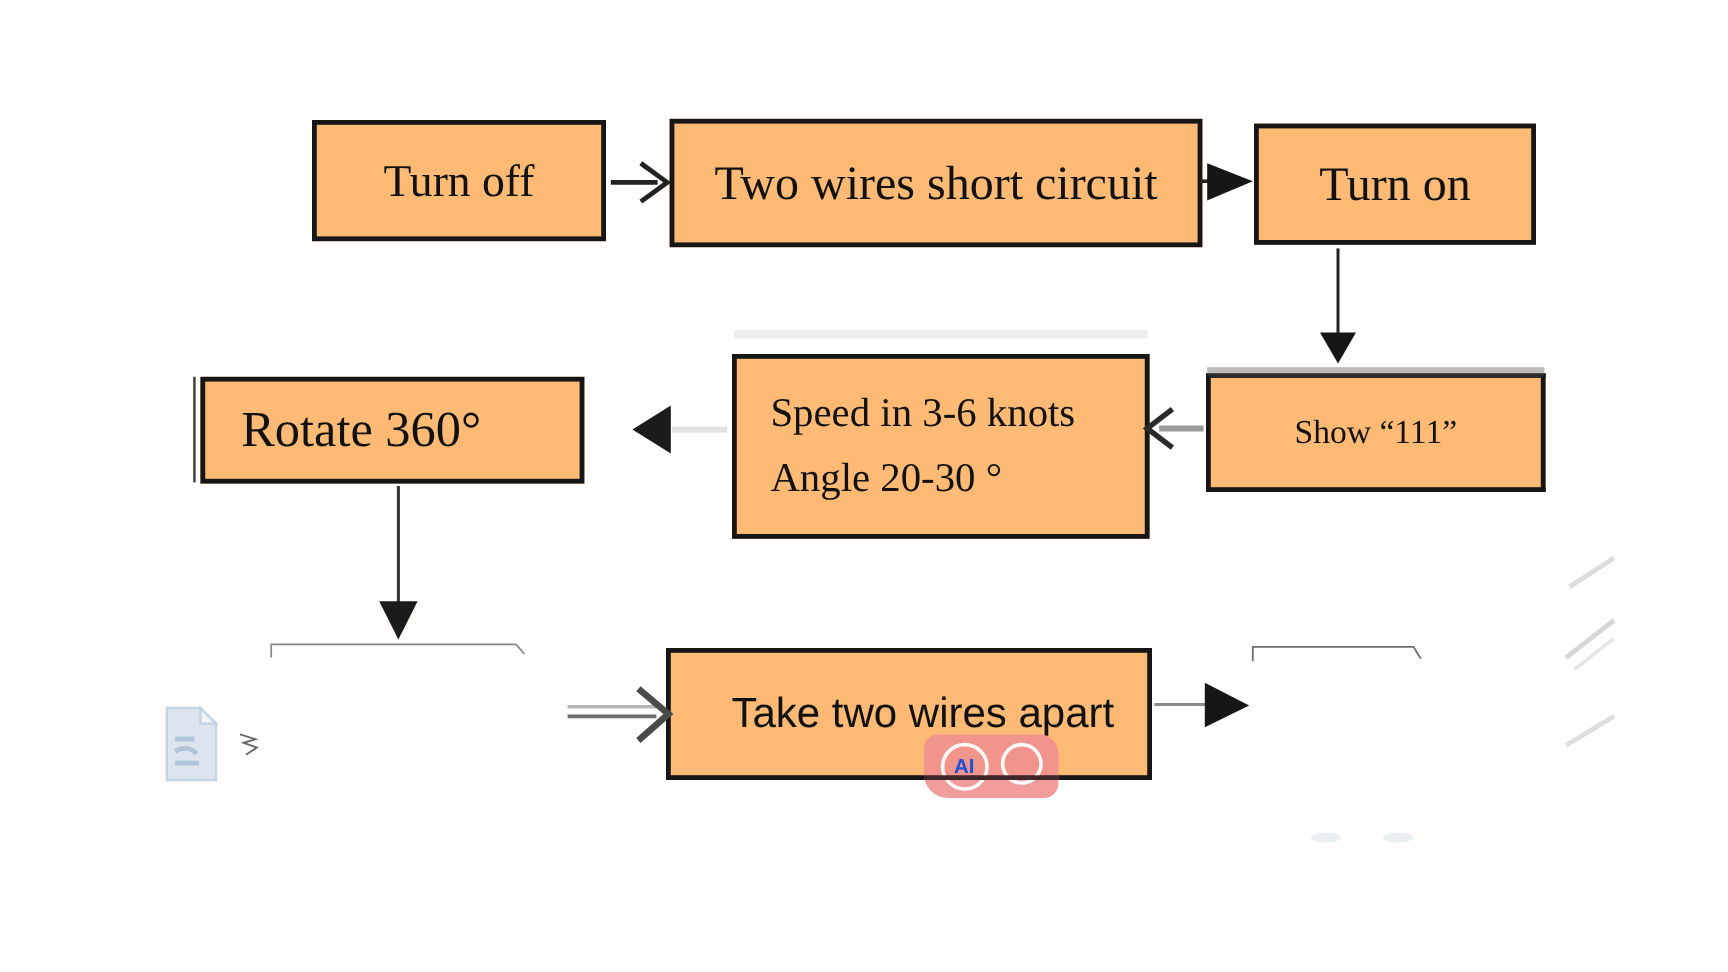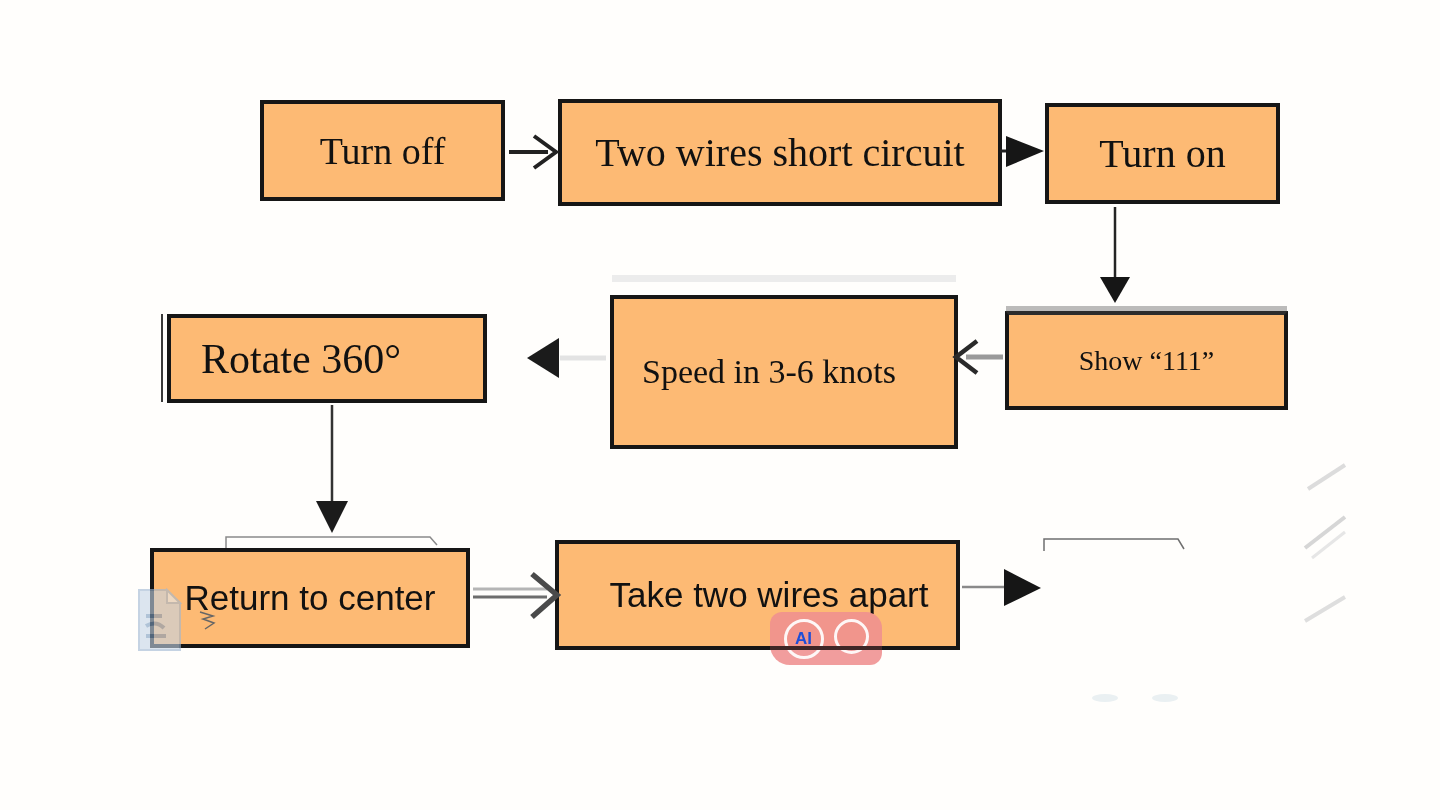--- a/index.html
+++ b/index.html
@@ -61,29 +61,27 @@
   <div class="node serif" id="two-wires">
     <span>Two wires short circuit</span>
   </div>
 
   <div class="node serif" id="show-111">
     <span>Show “111”</span>
   </div>
 
   <div class="node serif" id="speed">
     <span>Speed in 3-6 knots</span>
+    <span>Angle 20-30 °</span>
   </div>
 
   <div class="node serif" id="rotate">
     <span>Rotate 360°</span>
   </div>
 
-  <div class="node sans" id="return">
-    <span>Return to center</span>
-  </div>
 
   <div class="node sans" id="take">
     <span>Take two wires apart</span>
   </div>
 
 
   <div class="doc-watermark">
     <svg width="46" height="64" viewBox="0 0 46 64">
       <path d="M3 2 h28 l13 13 v47 h-41 z" fill="#c6d6e8" stroke="#9fb8d4" stroke-width="2"></path>
       <path d="M31 2 l13 13 h-13 z" fill="#e4edf6" stroke="#9fb8d4" stroke-width="2"></path>

